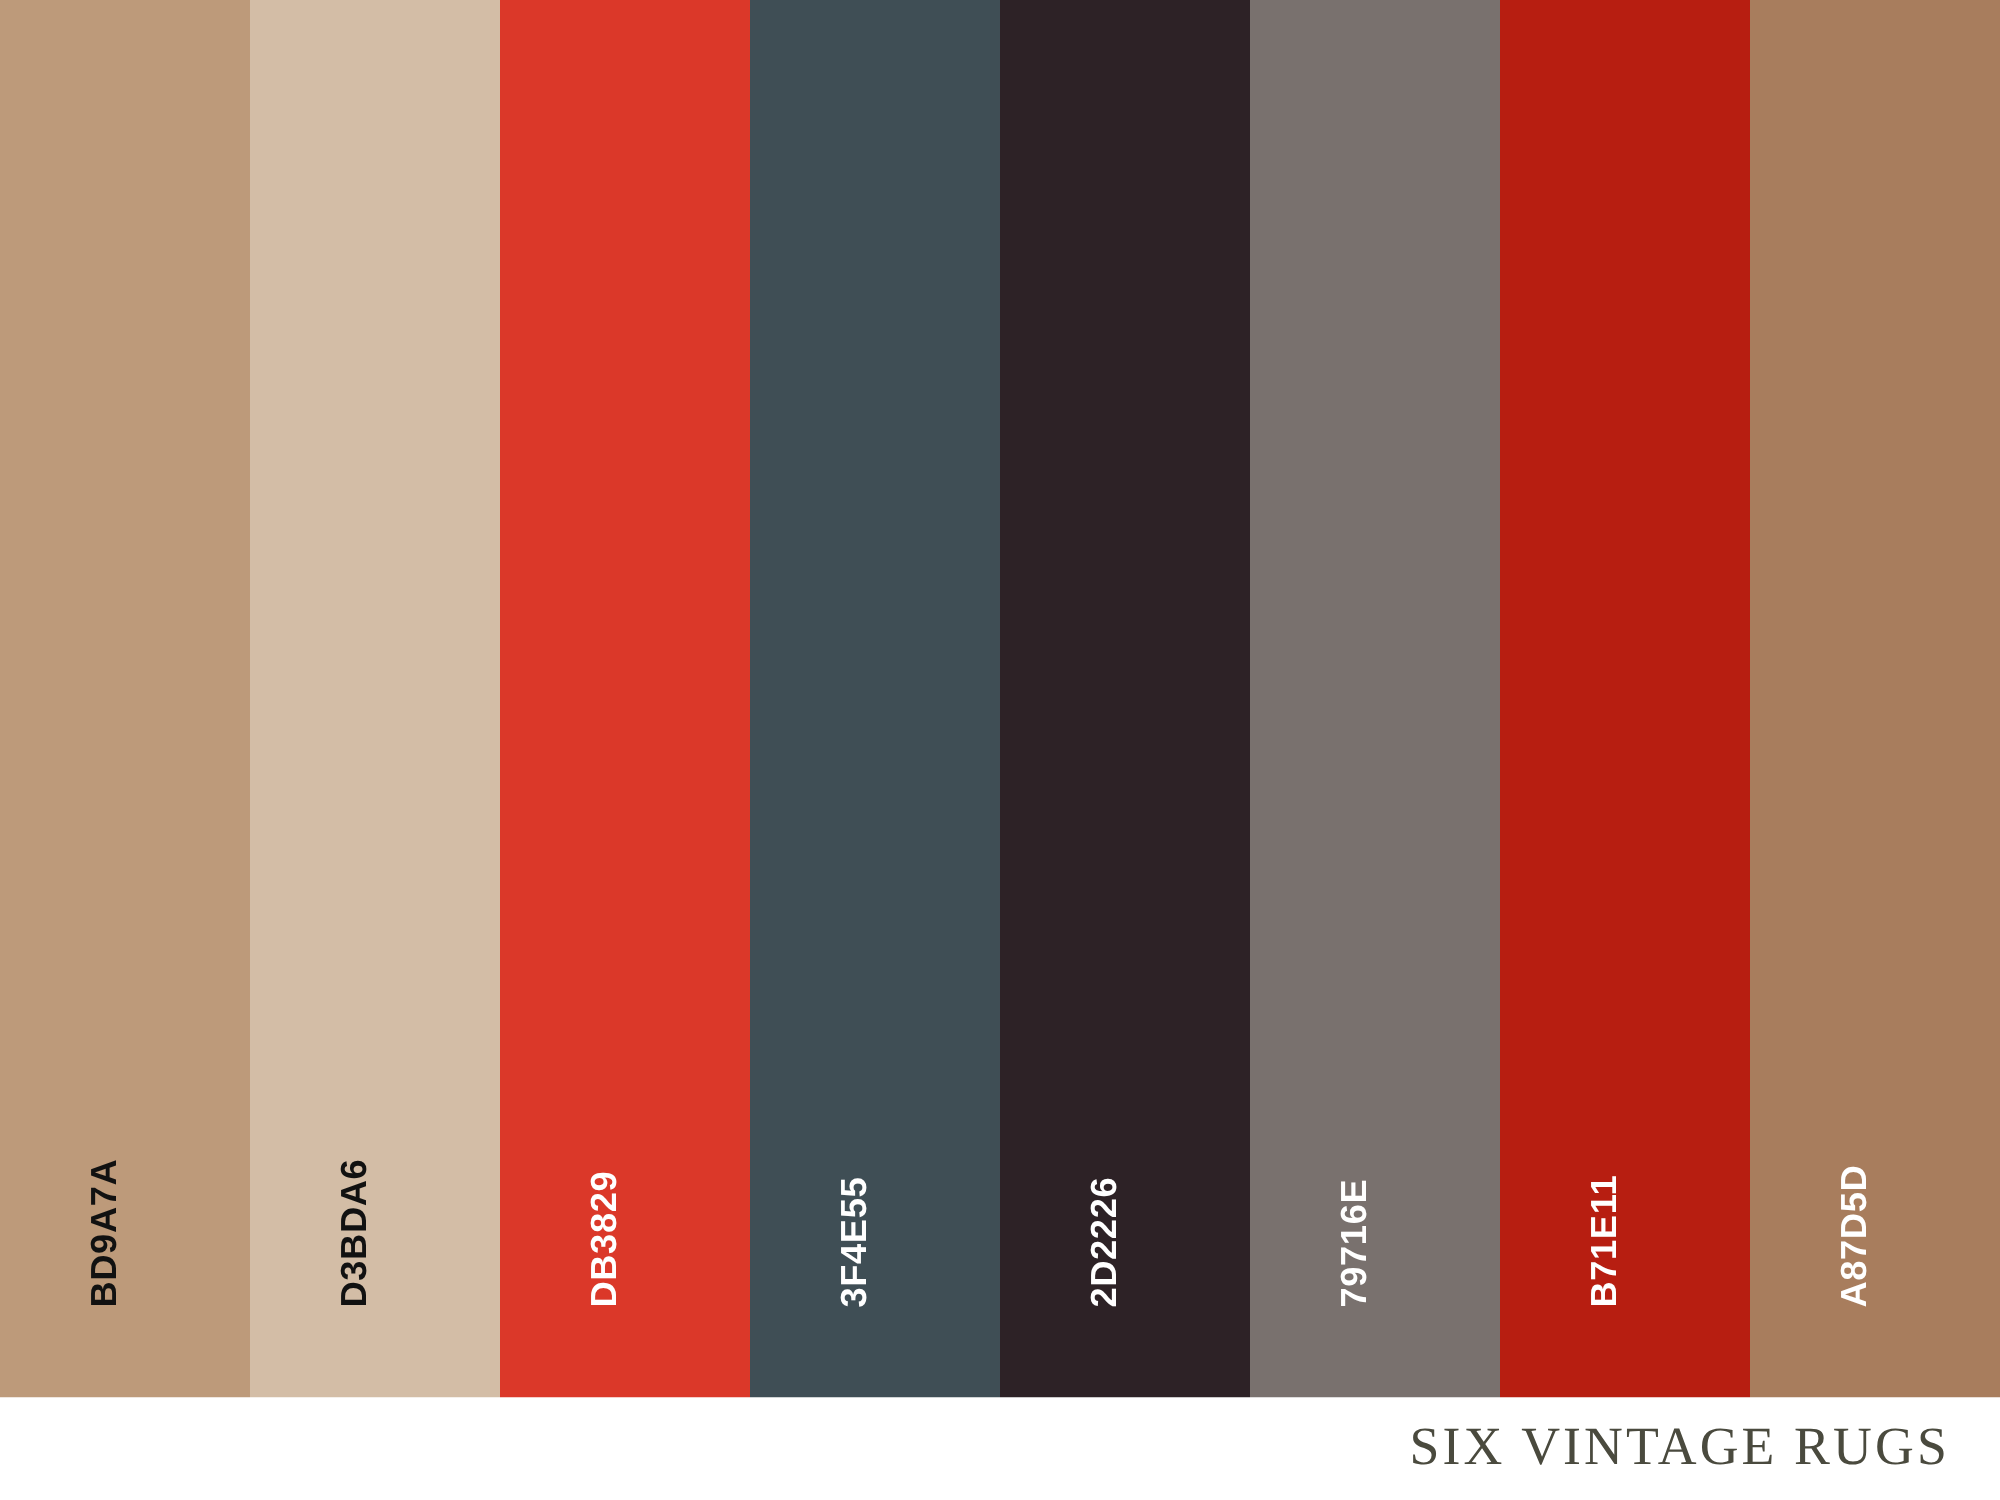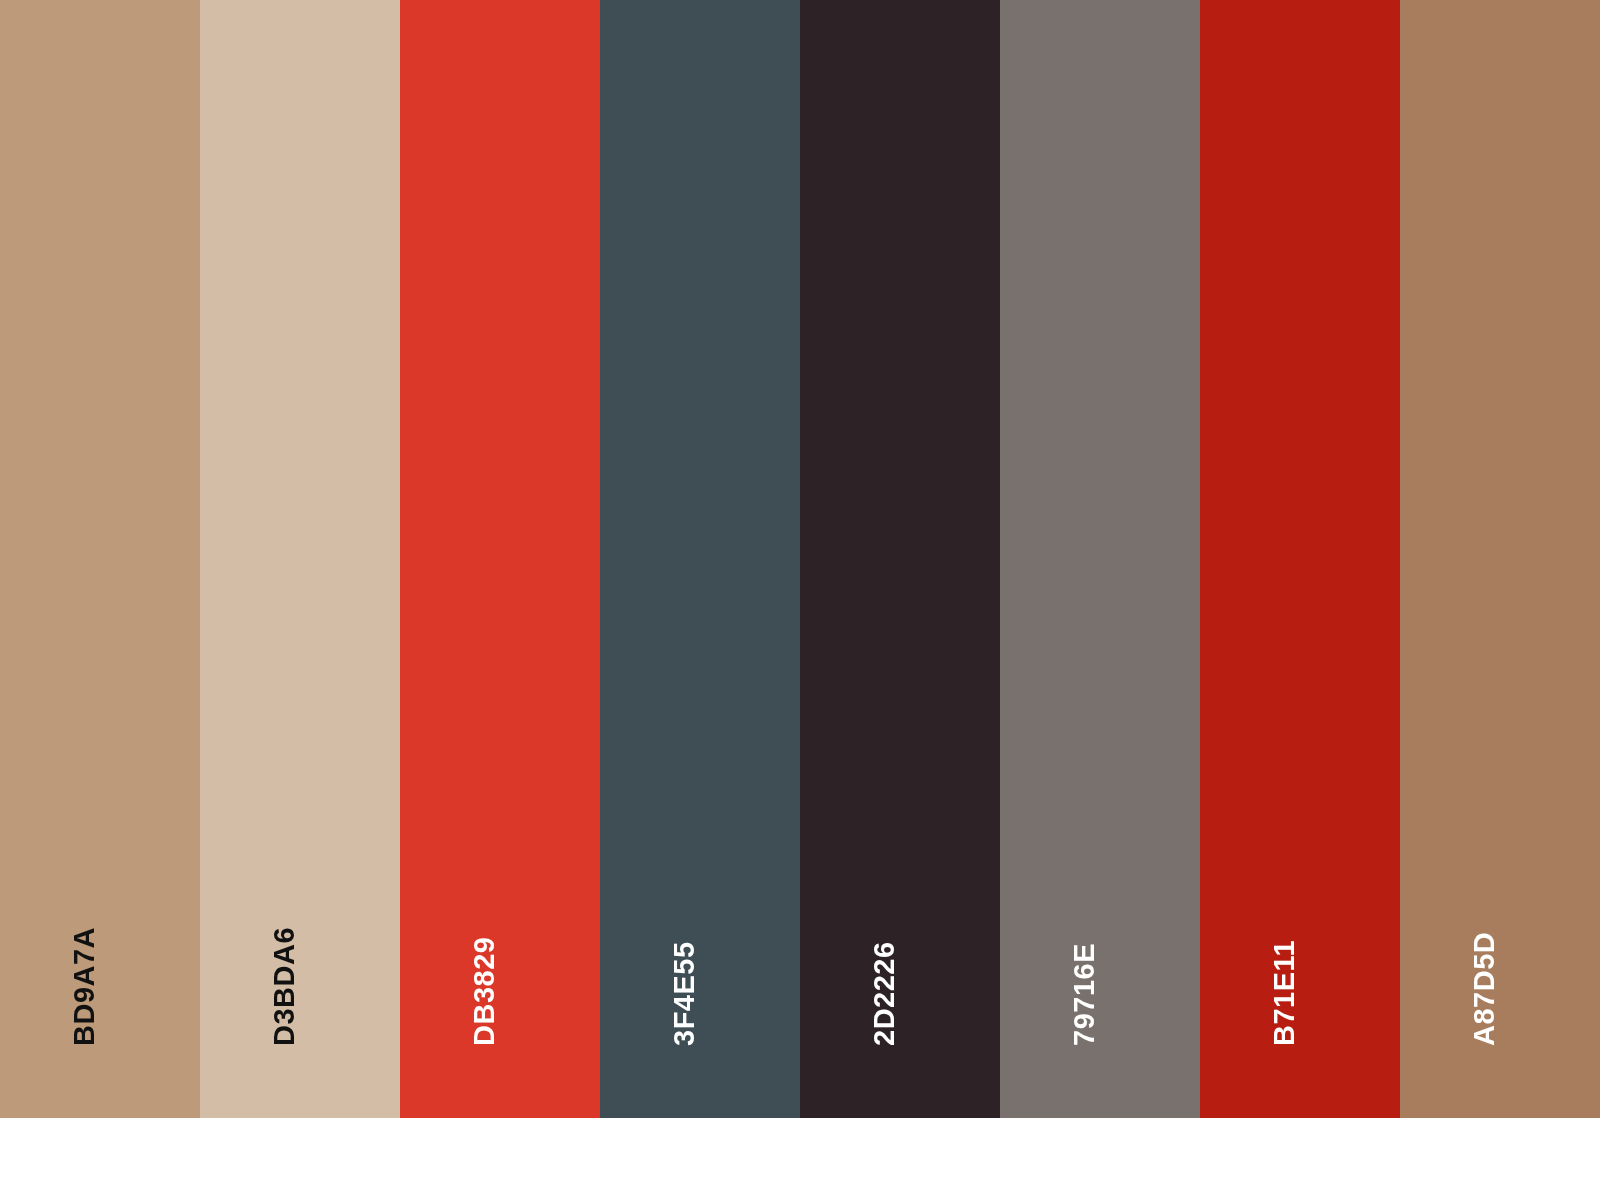--- a/index.html
+++ b/index.html
@@ -101,14 +101,17 @@
         <span class="swatch-label" style="color: rgb(255, 255, 255);">79716E</span>
       </div>
       <div class="swatch" style="background: rgb(183, 30, 17);">
         <span class="swatch-label" style="color: rgb(255, 255, 255);">B71E11</span>
       </div>
       <div class="swatch" style="background: rgb(168, 125, 93);">
         <span class="swatch-label" style="color: rgb(255, 255, 255);">A87D5D</span>
       </div>
     </div>
 
+  <div id="footer-bar">
+    <div id="brand-wordmark" style="color: rgb(74, 74, 62);">SIX VINTAGE RUGS</div>
+  </div>
 
 </div>
 
 </body></html>

